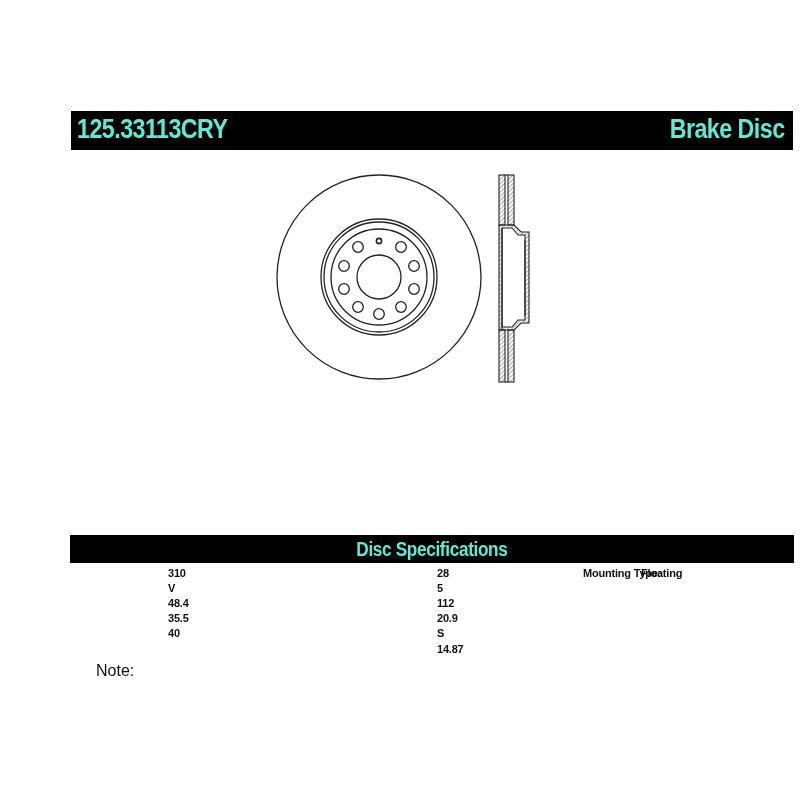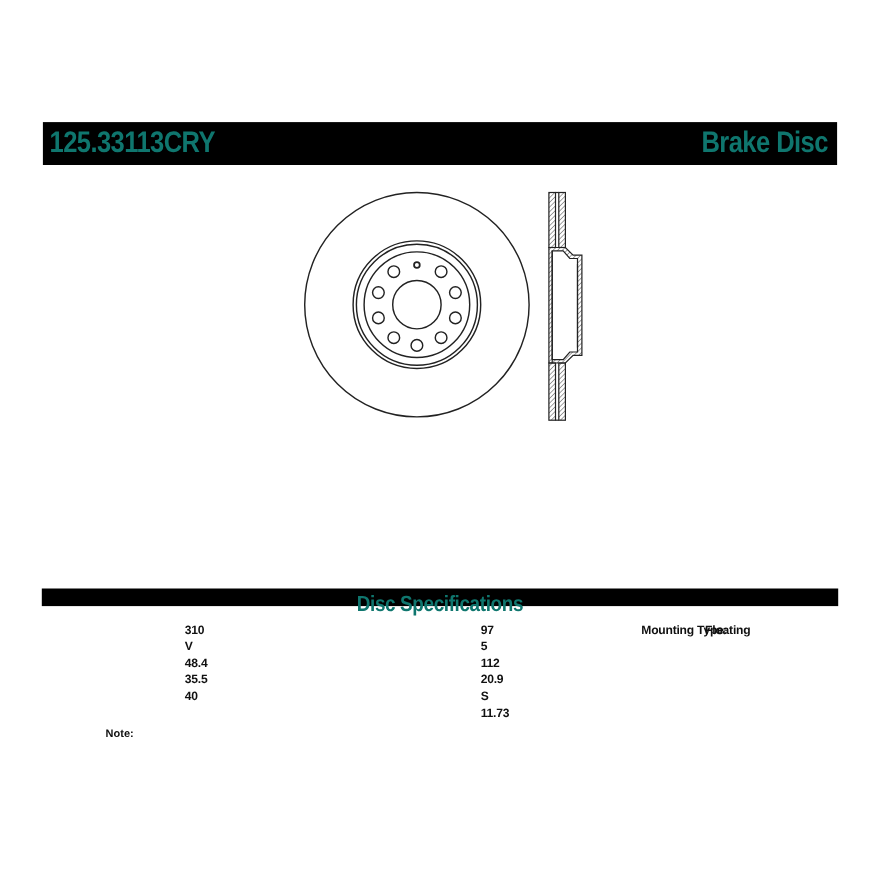--- a/index.html
+++ b/index.html
@@ -1,46 +1,46 @@
 <!DOCTYPE html>
 <html><head>
 <meta charset="utf-8">
 <style>
   html, body { margin:0; padding:0; }
   body {
     width:800px; height:800px; background:#ffffff; position:relative; overflow:hidden;
     font-family: "Liberation Sans", sans-serif; color:#111;
   }
   .bar {
-    position:absolute; background:#000; color:#0f766e;
-    font-family: "Liberation Sans", sans-serif; font-weight:bold;
+    position:absolute; background:#000; color:#5eead4;
+    font-family: "Liberation Sans", sans-serif; font-weight:bold;margin-left:32px;
   }
   .title-bar { left:39px; top:111px; width:722px; height:39px; }
   .title-bar .part {
     position:absolute; left:6px; top:3px; font-size:27px; letter-spacing:-0.6px;
     transform:scaleX(0.86); transform-origin:left center; white-space:nowrap;
   }
   .title-bar .type {
     position:absolute; right:8px; top:3px; font-size:27px; letter-spacing:-0.6px;
     transform:scaleX(0.86); transform-origin:right center; white-space:nowrap;
   }
-  .spec-bar { left:38px; top:535px; width:724px; height:16px; text-align:center; }
+  .spec-bar { left:38px; top:535px; width:724px; height:28px; text-align:center; }
   .spec-bar span {
     display:inline-block; font-size:20px; line-height:28px; letter-spacing:-0.4px;
     transform:scaleX(0.86);
   }
   .drawing { position:absolute; left:0; top:0; }
   .row {
     position:absolute; font-size:11px; font-weight:bold; white-space:nowrap; height:15px; line-height:15px;
     letter-spacing:-0.2px;
   }
   .lbl { position:absolute; text-align:center; }
   .val { position:absolute; text-align:left; }
   .note {
-    position:absolute; left:96px; top:662px; font-size:10px; font-weight:bold;
+    position:absolute; left:96px; top:662px; font-size:16px; font-weight:normal;
   }
 </style>
 </head>
 <body>
 
 <div class="bar title-bar">
   <span class="part">125.33113CRY</span>
   <span class="type">Brake Disc</span>
 </div>
 
@@ -109,41 +109,41 @@
   </div>
   <div class="row" style="top:626px;left:0;">
 
     <span class="val" style="left:168px;">40</span>
   </div>
 </div>
 
 <div>
   <div class="row" style="top:566px;left:0;">
 
-    <span class="val" style="left:437px;">97</span>
+    <span class="val" style="left:437px;">28</span>
   </div>
   <div class="row" style="top:581px;left:0;">
 
     <span class="val" style="left:437px;">5</span>
   </div>
   <div class="row" style="top:596px;left:0;">
 
     <span class="val" style="left:437px;text-align:center;">112</span>
   </div>
   <div class="row" style="top:611px;left:0;">
 
     <span class="val" style="left:437px;">20.9</span>
   </div>
   <div class="row" style="top:626px;left:0;">
 
     <span class="val" style="left:437px;">S</span>
   </div>
   <div class="row" style="top:642px;left:0;">
 
-    <span class="val" style="left:437px;">11.73</span>
+    <span class="val" style="left:437px;">14.87</span>
   </div>
 </div>
 
 <div>
   <div class="row" style="top:566px;left:0;">
     <span class="lbl" style="left:583px;">Mounting Type:</span>
     <span class="val" style="left:641px;">Floating</span>
   </div>
 </div>
 

